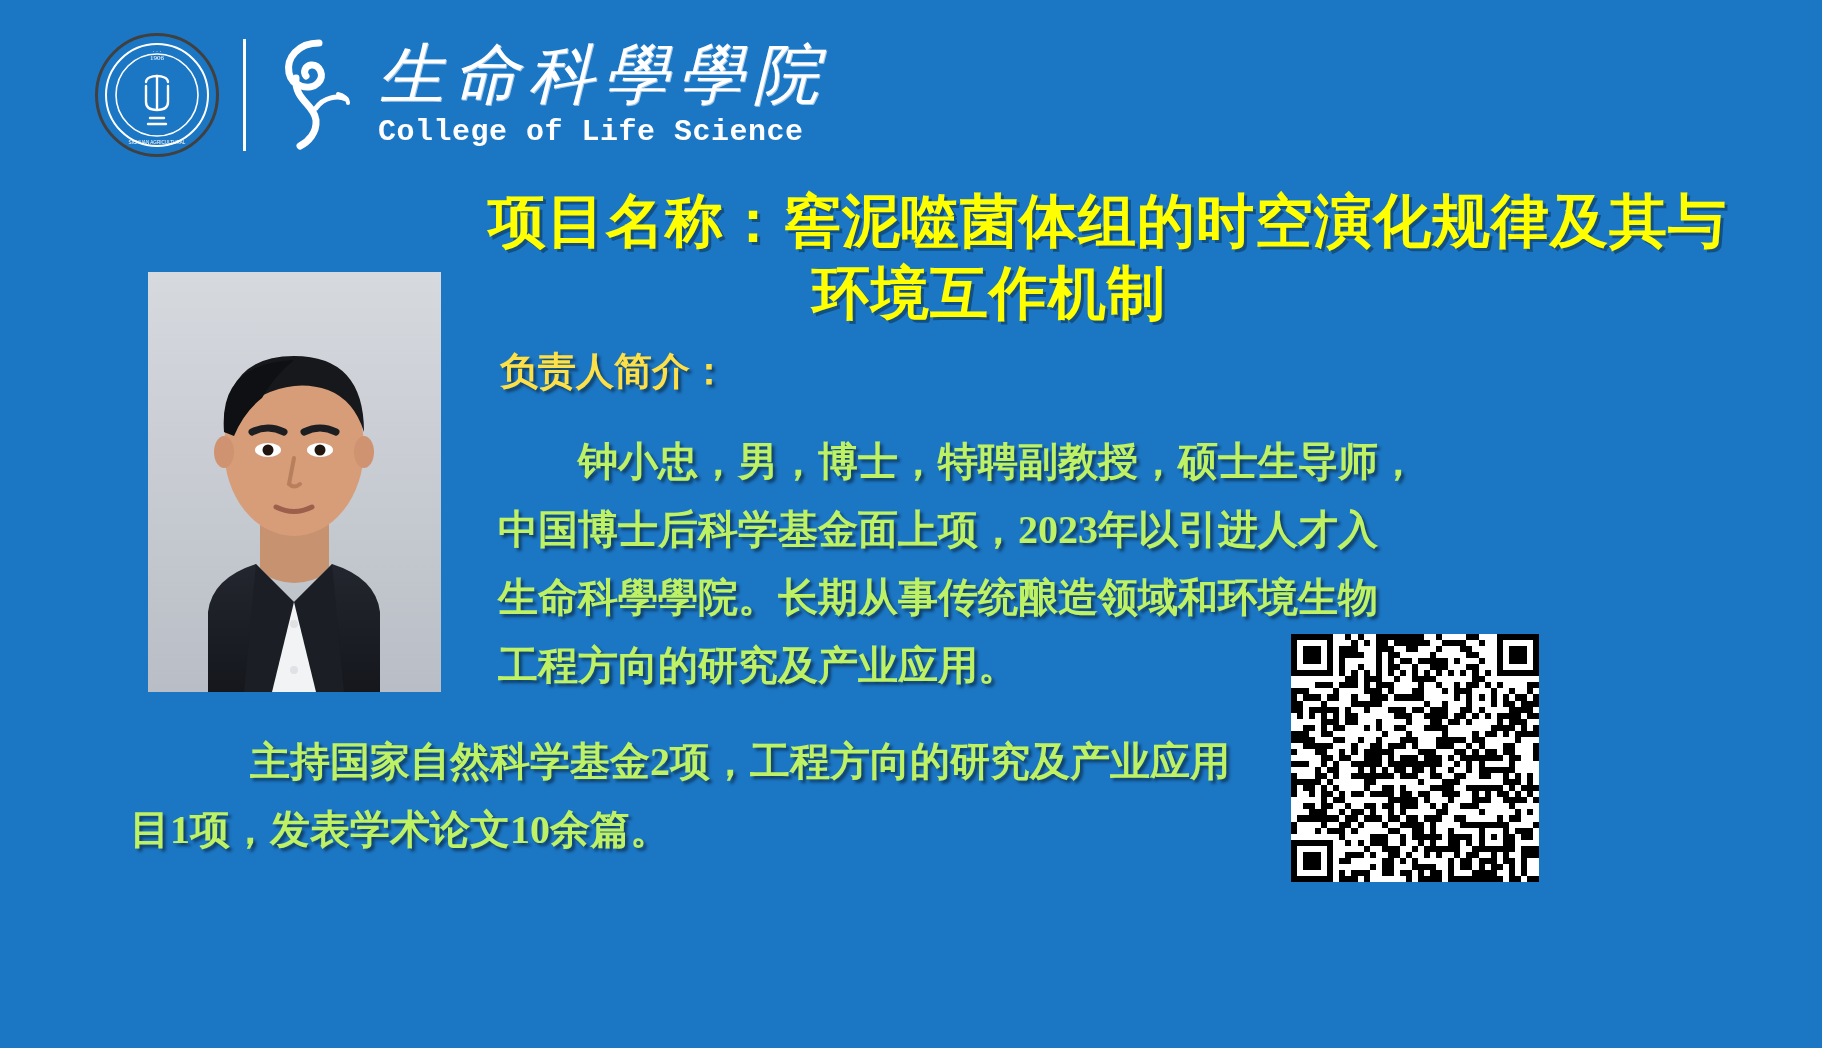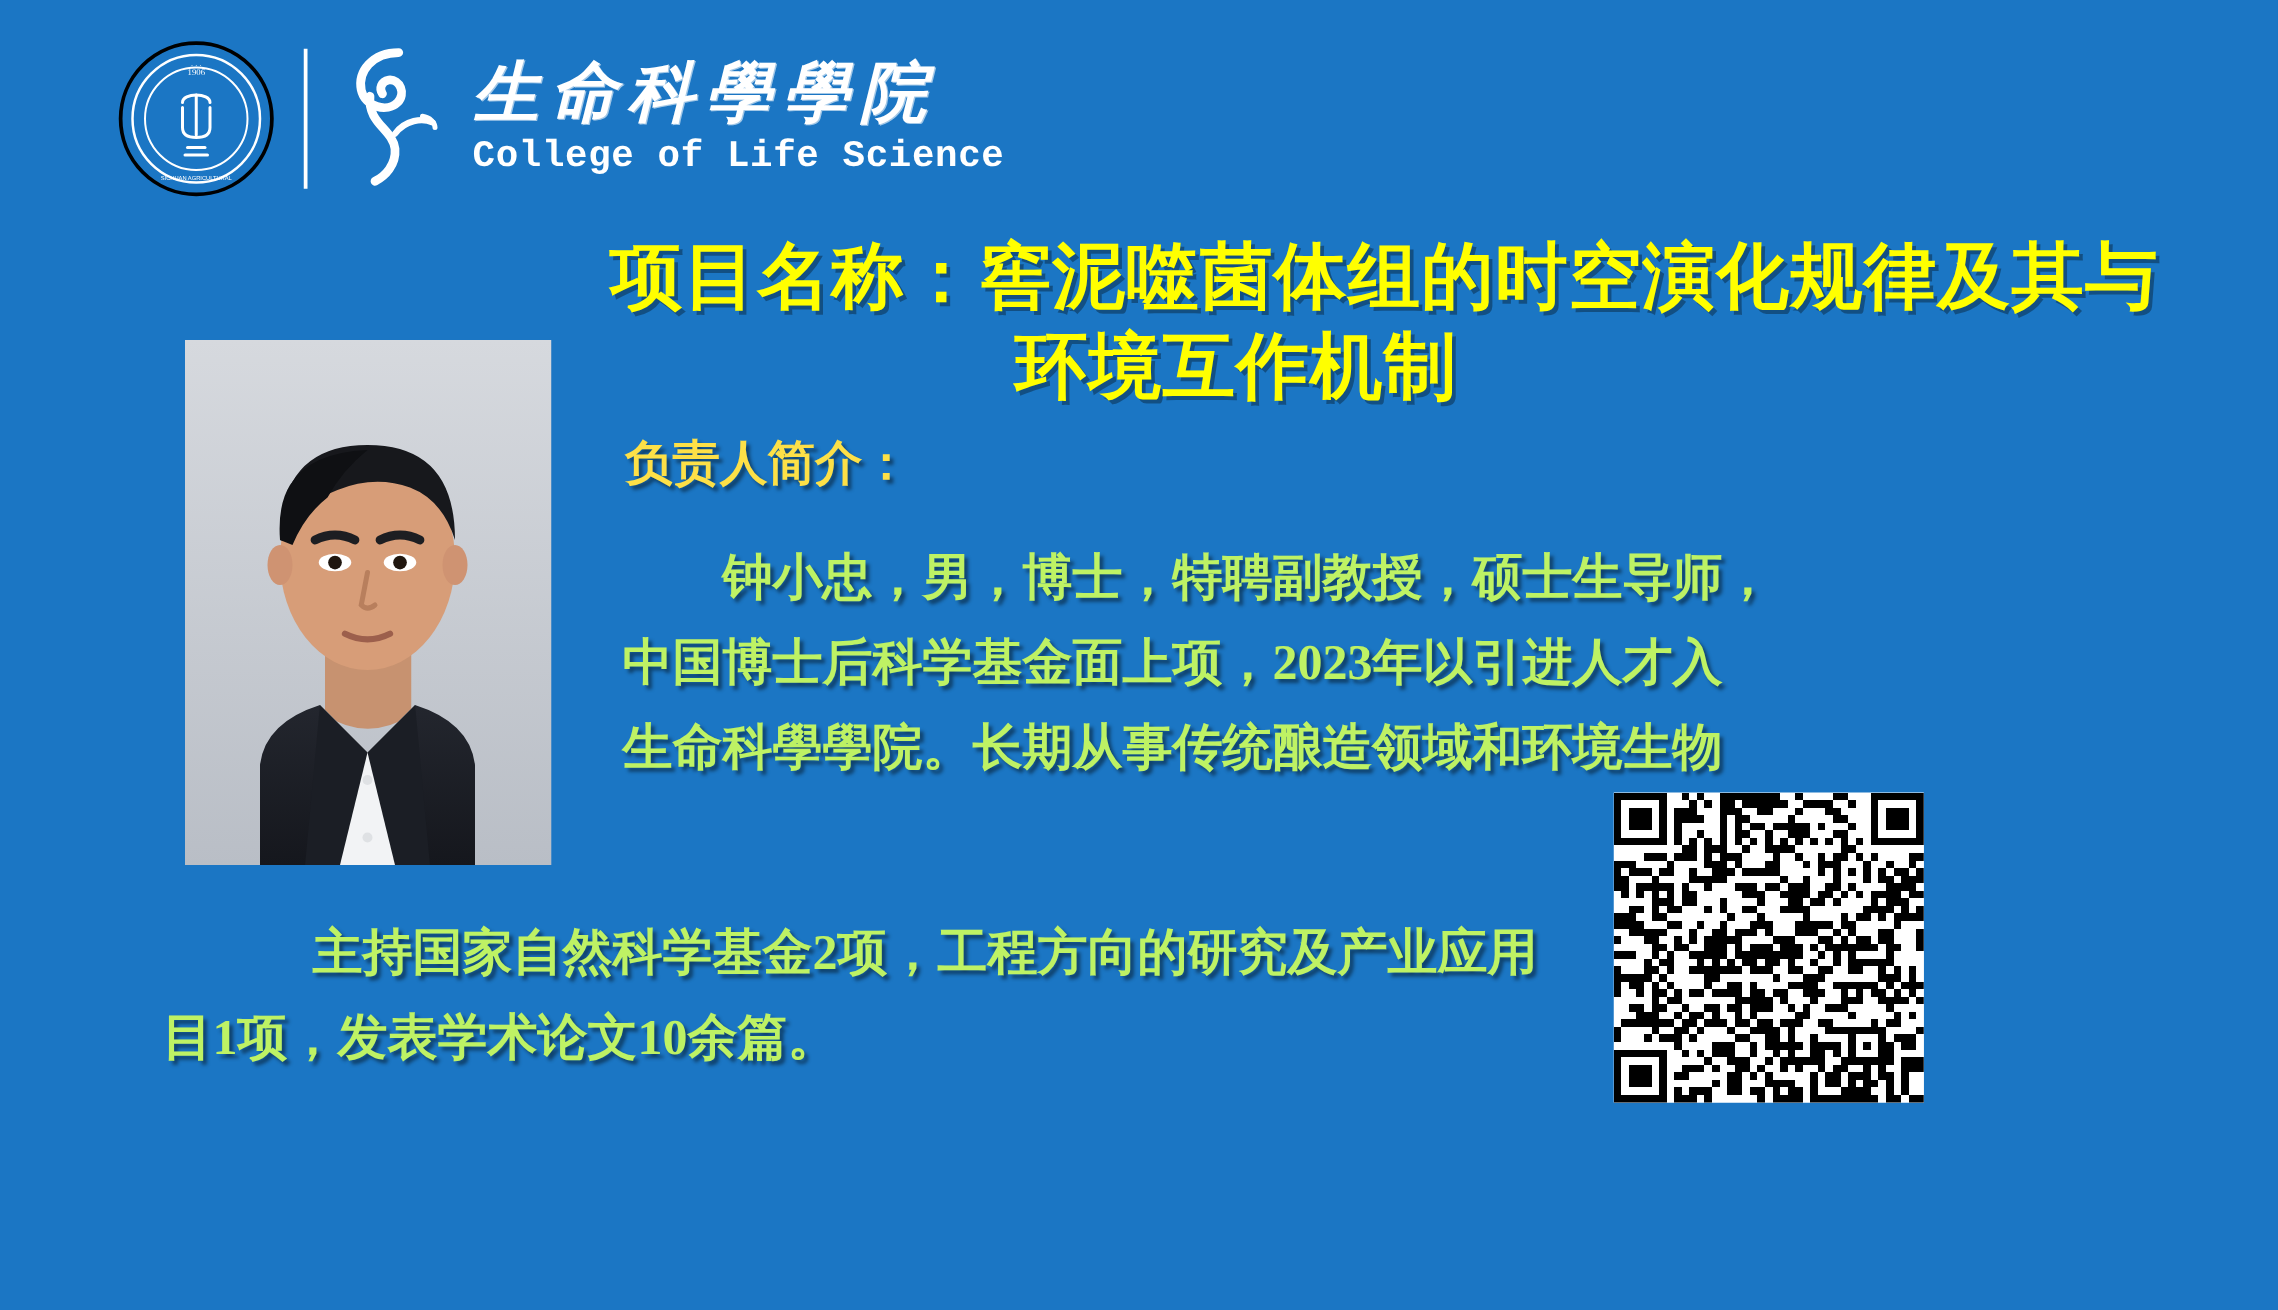--- a/index.html
+++ b/index.html
@@ -6,29 +6,29 @@
   body{
     width:1822px;height:1048px;overflow:hidden;
     background:#1b76c4;
     font-family:"Liberation Serif","DejaVu Serif",serif;
     position:relative;
   }
   .stage{position:absolute;inset:0;background:#1b76c4;}
 
   
   .header{position:absolute;left:95px;top:32px;height:125px;display:flex;align-items:center;}
-  .seal{width:118px;height:118px;border-radius:50%;border:3px solid #000000;position:relative;flex:0 0 auto;}
+  .seal{width:118px;height:118px;border-radius:50%;border:3px solid #404040;position:relative;flex:0 0 auto;}
   .seal .ring2{position:absolute;left:7px;top:7px;right:7px;bottom:7px;border-radius:50%;border:2px solid #ffffff;}
   .seal svg{position:absolute;left:0;top:0;}
   .divider{width:3px;height:112px;background:#ffffff;margin:0 26px 0 24px;flex:0 0 auto;}
   .brandmark{flex:0 0 auto;margin-right:14px;}
   .brandtext{display:flex;flex-direction:column;justify-content:center;}
   .cn-name{
     font-family:"Liberation Serif","DejaVu Serif",serif;
-    font-size:53px;line-height:1;color:#ffffff;font-weight:700;
+    font-size:66px;line-height:1;color:#ffffff;font-weight:400;
     letter-spacing:9px;font-style:italic;
     text-shadow:1px 1px 0 rgba(255,255,255,.6);
     white-space:nowrap;
   }
   .en-name{
     font-family:Liberation Mono, monospace;
     font-size:30px;line-height:1;color:#ffffff;font-weight:700;
     letter-spacing:.5px;margin-top:9px;white-space:nowrap;
   }
 
@@ -173,20 +173,21 @@
       <path d="M128 235 Q146 244 164 235" stroke="#9c5f4c" stroke-width="5" fill="none" stroke-linecap="round"></path>
     </svg>
   </div>
 
   <div class="label-intro">负责人简介：</div>
 
   <div class="para" id="bio">
     <span class="ln">　　钟小忠，男，博士，特聘副教授，硕士生导师，</span>
     <span class="ln">中国博士后科学基金面上项，2023年以引进人才入</span>
     <span class="ln">生命科學學院。长期从事传统酿造领域和环境生物</span>
+    <span class="ln">工程方向的研究及产业应用。</span>
   </div>
 
   <div class="para" id="grants">
     <span class="ln">　　　主持国家自然科学基金2项，工程方向的研究及产业应用</span>
     <span class="ln">目1项，发表学术论文10余篇。</span>
   </div>
 
   <div class="qr">
     <svg width="248" height="248" viewBox="0 0 41 41" shape-rendering="crispEdges">
       <rect width="41" height="41" fill="#ffffff"></rect>

